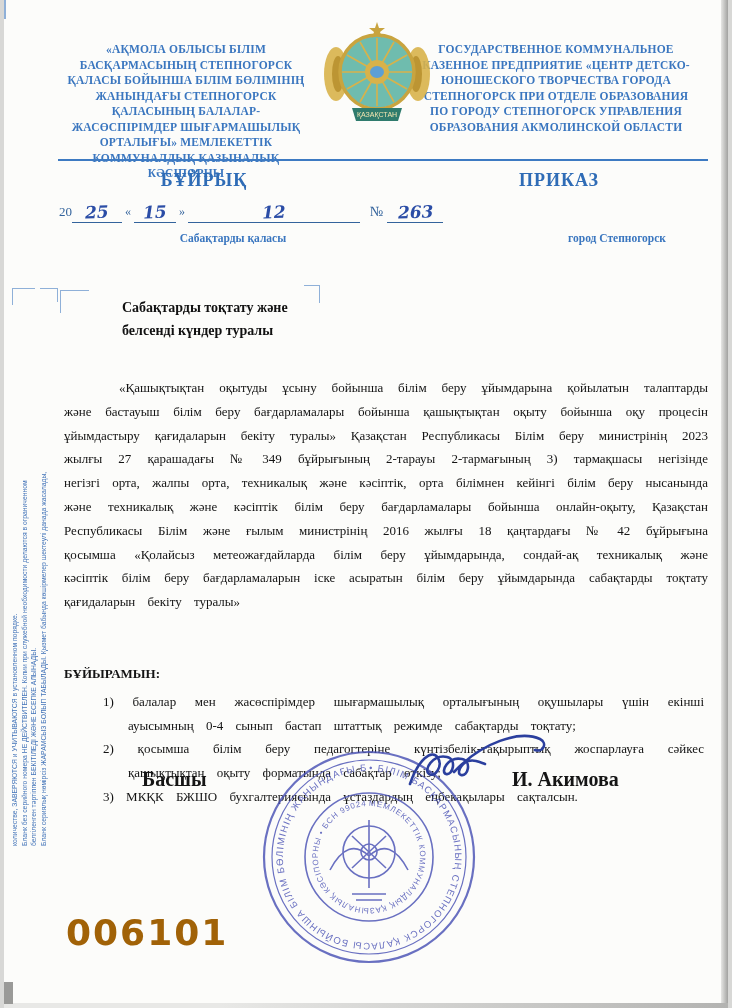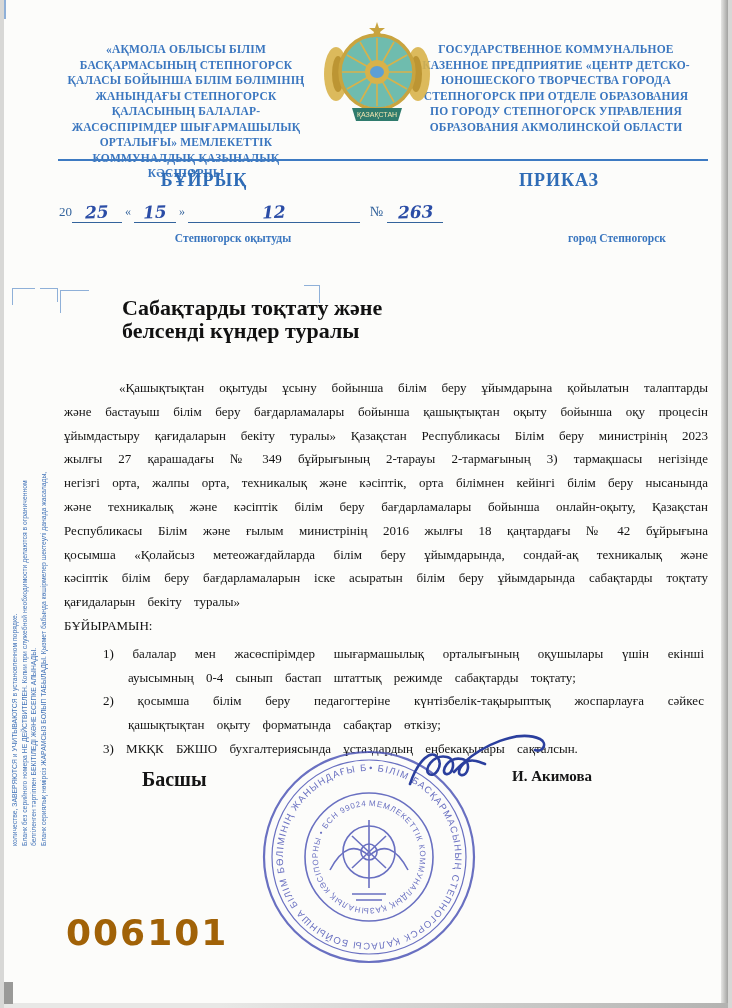--- a/index.html
+++ b/index.html
@@ -48,33 +48,33 @@
   
   .cmark { position:absolute; border-color:#8fb0d8; border-style:solid; border-width:0; }
   .cm-a { left:8px;  top:288px; width:22px; height:16px; border-top-width:1.5px; border-left-width:1.5px; }
   .cm-b { left:36px; top:288px; width:17px; height:13px; border-top-width:1.5px; border-right-width:1.5px; }
   .cm-c1{ left:56px; top:290px; width:28px; height:22px; border-top-width:1.5px; border-left-width:1.5px; }
   .cm-c2{ left:61px; top:293px; width:1.5px; height:19px; background:#8fb0d8; }
   .cm-d { left:300px;top:285px; width:15px; height:17px; border-top-width:1.5px; border-right-width:1.5px; }
 
   
   .doc-title { position:absolute; left:118px; top:296px; width:310px;
-    font-size:22px; font-weight:bold; line-height:23px; color:#111; }
+    font-size:14px; font-weight:bold; line-height:23px; color:#111; }
 
   
   .body-block { position:absolute; left:60px; top:376px; width:644px;
     font-size:13px; line-height:23.8px; text-align:justify; word-spacing:9px; color:#131313; }
   .para { text-indent:55px; }
-  .resolve { font-weight:normal; word-spacing:2px; }
+  .resolve { font-weight:bold; word-spacing:2px;margin-top:48px; }
   .order-list { margin:4px; padding:0; list-style:none; }
   .order-list li { margin-left:60px; text-indent:-25px; }
 
   
   .sig-position { position:absolute; left:138px; top:768px; font-size:20px; font-weight:bold; }
-  .sig-name     { position:absolute; left:508px; top:768px; font-size:15px; font-weight:bold; }
+  .sig-name     { position:absolute; left:508px; top:768px; font-size:20px; font-weight:bold; }
   .stamp   { position:absolute; left:256px; top:748px; opacity:.82; }
   .autograph { position:absolute; left:398px; top:726px; }
 
   
   .fineprint { position:absolute; left:6px; top:846px; width:456px;
     transform:rotate(-90deg); transform-origin:0 0;
     font-family:"Liberation Sans","DejaVu Sans",sans-serif;
     font-size:6.8px; line-height:9.6px; color:#4273b8; white-space:nowrap; }
 
   
@@ -129,21 +129,21 @@
     <span>20</span>
     <span class="u u-year"><span class="hw">25</span></span>
     <span class="qm">«</span>
     <span class="u u-day"><span class="hw">15</span></span>
     <span class="qm">»</span>
     <span class="u u-month"><span class="hw">12</span></span>
     <span class="nsign">№</span>
     <span class="u u-num"><span class="hw">263</span></span>
   </div>
 
-  <div class="city city-kk">Степногорск оқытуды</div>
+  <div class="city city-kk">Сабақтарды қаласы</div>
   <div class="city city-ru">город Степногорск</div>
 
   <div class="cmark cm-a"></div>
   <div class="cmark cm-b"></div>
   <div class="cmark cm-c1"></div>
   <div class="cm-c2"></div>
   <div class="cmark cm-d"></div>
 
   <div class="doc-title">
     <span>Сабақтарды тоқтату және</span><br>

